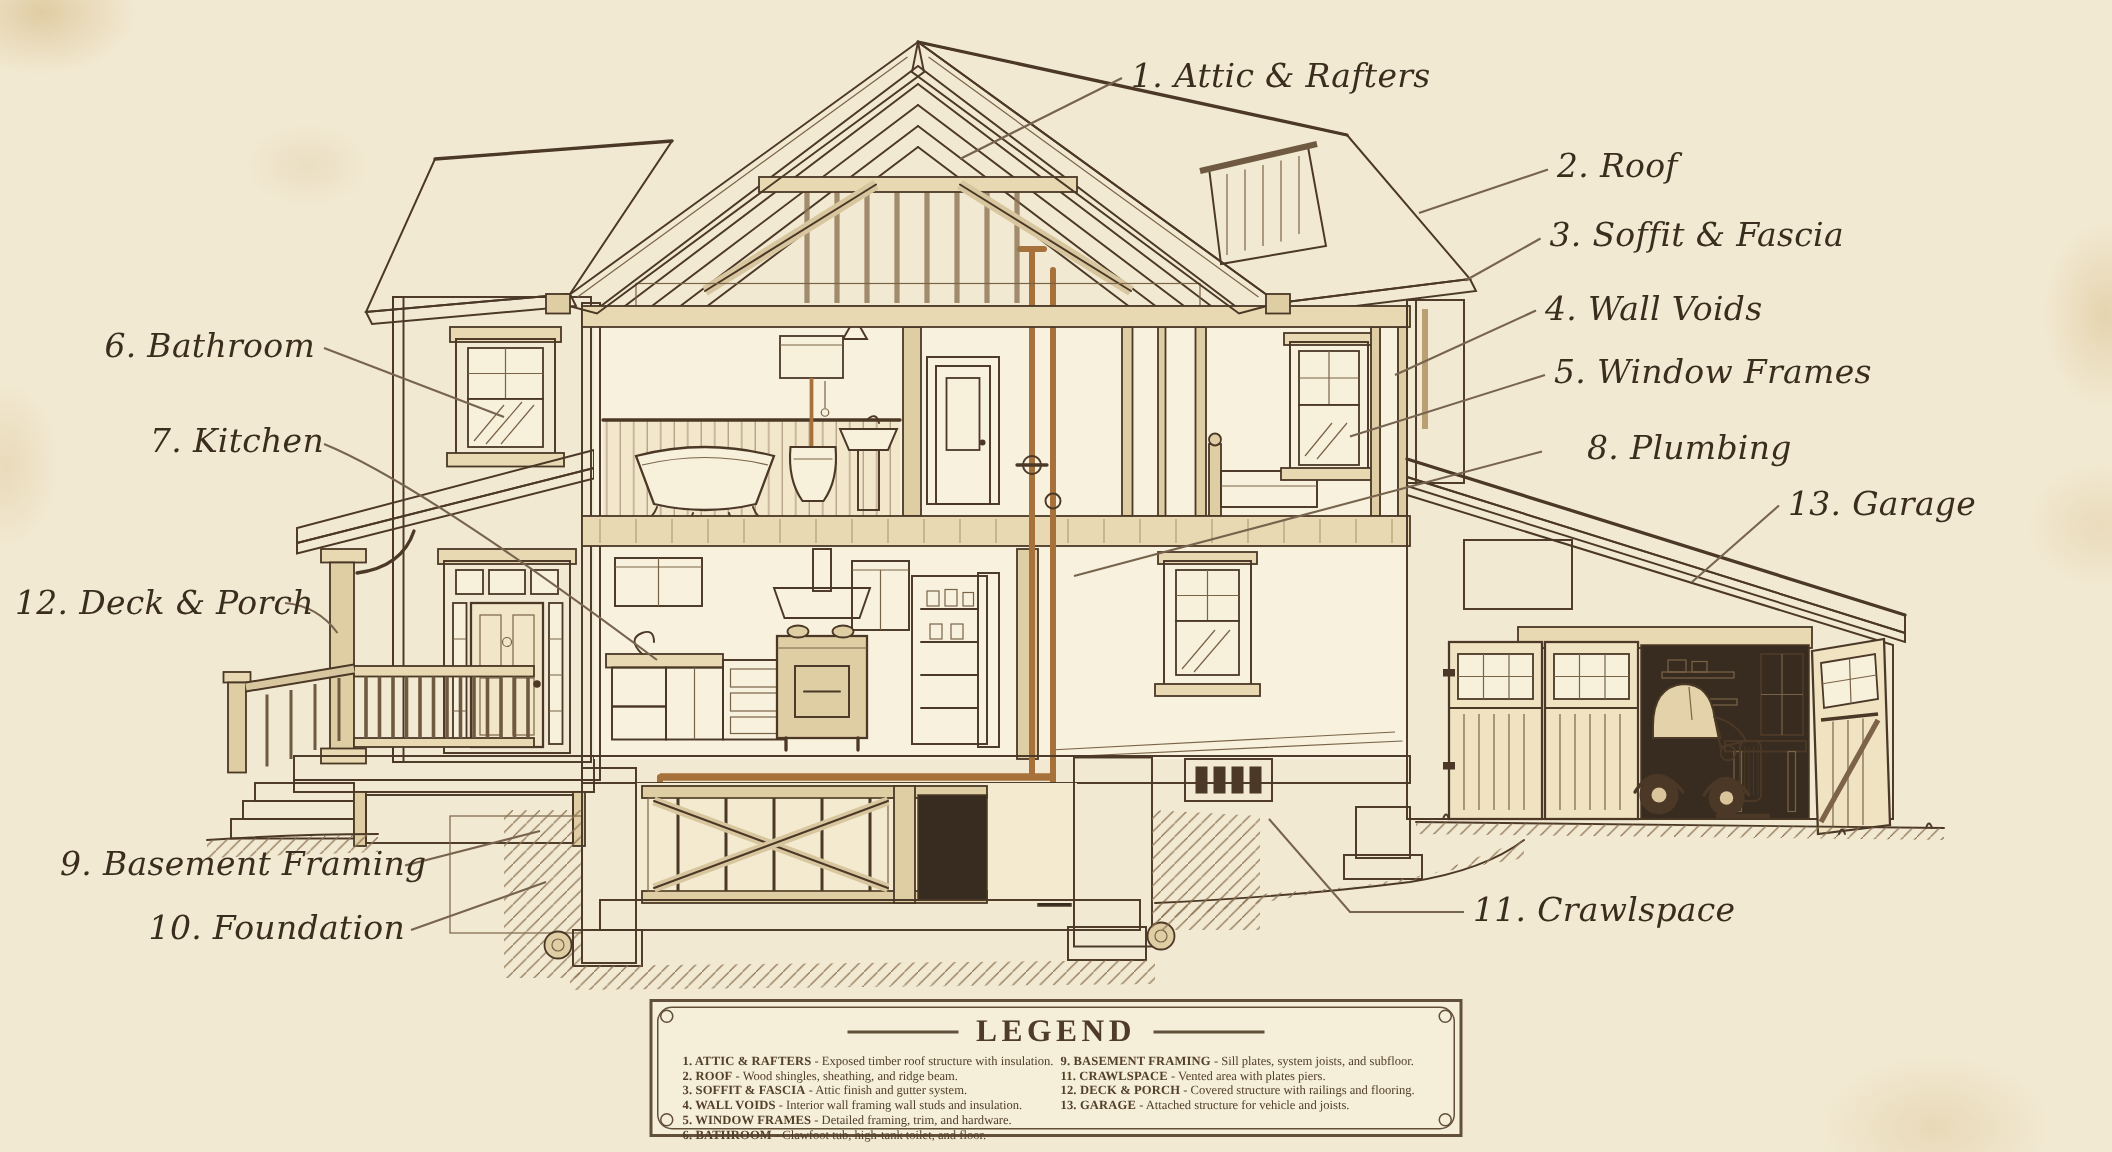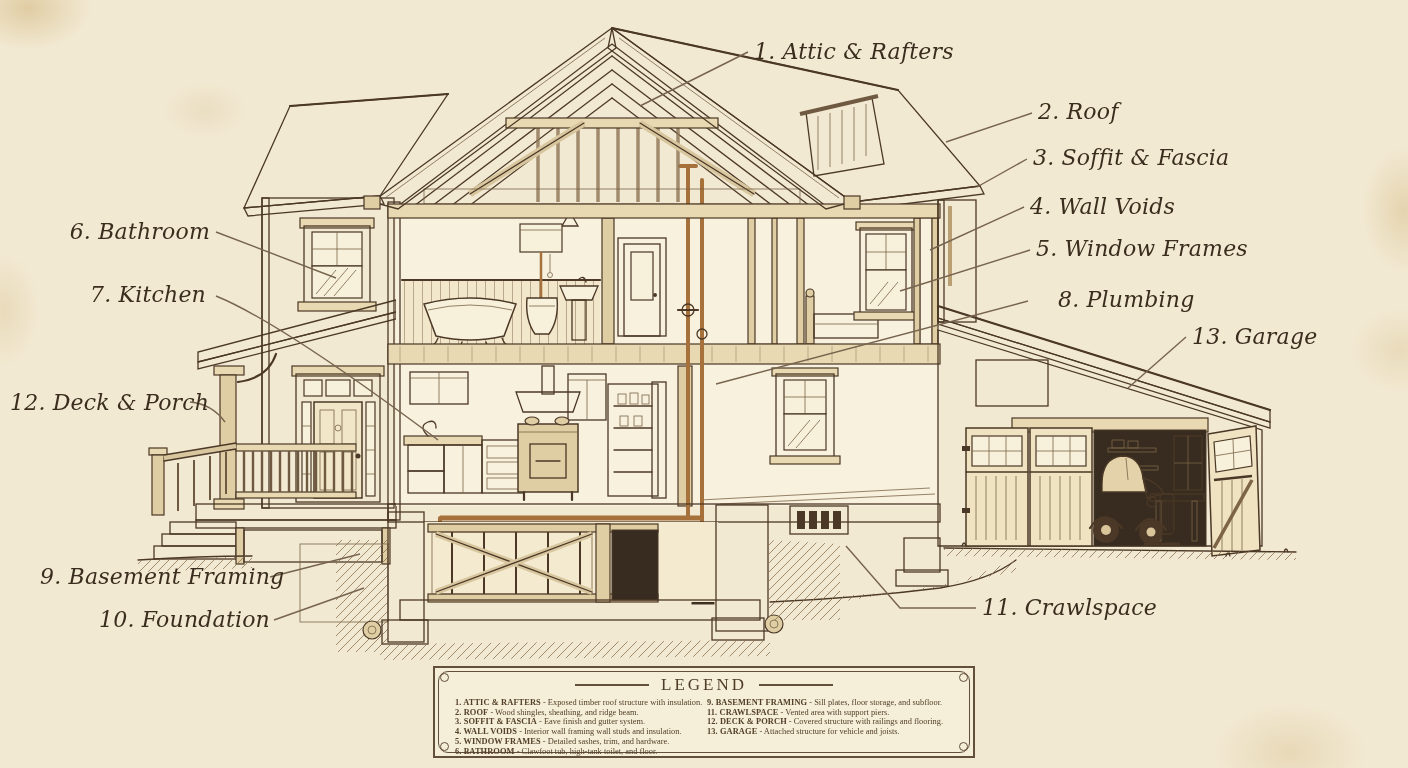--- a/index.html
+++ b/index.html
@@ -32,21 +32,21 @@
   }
   .callout.r{text-align:right;}
   .legend{
     position:absolute;left:433px;top:666px;width:542px;height:92px;
     border:2px solid #63503a;box-sizing:border-box;background:rgba(249,243,224,.45);
   }
   .legend-inner{position:absolute;inset:3px;border:1px solid #63503a;border-radius:10px;}
   .ldot{position:absolute;width:7px;height:7px;border:1px solid #63503a;border-radius:50%;}
   .legend-title-row{position:relative;display:flex;align-items:center;justify-content:center;gap:12px;margin-top:7px;}
   .legend-rule{width:74px;height:2px;background:#63503a;}
-  .legend-title{font-family:"Liberation Serif",serif;font-size:17px;font-weight:400;letter-spacing:3px;color:#4e3c28;}
+  .legend-title{font-family:"Liberation Serif",serif;font-size:21px;font-weight:700;letter-spacing:3px;color:#4e3c28;}
   .legend-cols{position:relative;display:flex;padding:3px 12px 0 20px;}
   .lcol{width:252px;font-family:"Liberation Serif",serif;font-size:8.4px;line-height:9.7px;color:#53402a;}
   .li .nm{font-weight:bold;letter-spacing:.1px;}
 </style>
 </head>
 <body>
 
 <div class="page">
 
 <svg width="1408" height="768" viewBox="0 0 1408 768">
@@ -490,48 +490,48 @@
 </svg>
 
 <div class="callout" style="left:754px;top:39px">1. Attic &amp; Rafters</div>
 <div class="callout" style="left:1038px;top:99px">2. Roof</div>
 <div class="callout" style="left:1033px;top:145px">3. Soffit &amp; Fascia</div>
 <div class="callout" style="left:1030px;top:194px">4. Wall Voids</div>
 <div class="callout" style="left:1036px;top:236px">5. Window Frames</div>
 <div class="callout" style="left:1058px;top:287px">8. Plumbing</div>
 <div class="callout" style="left:1192px;top:324px">13. Garage</div>
 <div class="callout r" style="left:40px;width:170px;top:219px">6. Bathroom</div>
-<div class="callout r" style="left:36px;width:170px;top:282px">7. Kitchen</div>
+<div class="callout r" style="left:46px;width:170px;top:282px">7. Kitchen</div>
 <div class="callout r" style="left:10px;width:175px;top:390px">12. Deck &amp; Porch</div>
 <div class="callout r" style="left:40px;width:226px;top:564px">9. Basement Framing</div>
 <div class="callout r" style="left:60px;width:210px;top:607px">10. Foundation</div>
 <div class="callout" style="left:982px;top:595px">11. Crawlspace</div>
 
 <div class="legend">
   <div class="legend-inner"></div>
   <div class="ldot" style="left:5px;top:5px"></div>
   <div class="ldot" style="right:5px;top:5px"></div>
   <div class="ldot" style="left:5px;bottom:5px"></div>
   <div class="ldot" style="right:5px;bottom:5px"></div>
   <div class="legend-title-row">
     <div class="legend-rule"></div>
     <div class="legend-title">LEGEND</div>
     <div class="legend-rule"></div>
   </div>
   <div class="legend-cols">
     <div class="lcol">
       <div class="li"><span class="nm">1. ATTIC &amp; RAFTERS</span><span> - Exposed timber roof structure with insulation.</span></div>
       <div class="li"><span class="nm">2. ROOF</span><span> - Wood shingles, sheathing, and ridge beam.</span></div>
-      <div class="li"><span class="nm">3. SOFFIT &amp; FASCIA</span><span> - Eave finish and gutter system.</span></div>
+      <div class="li"><span class="nm">3. SOFFIT &amp; FASCIA</span><span> - Attic finish and gutter system.</span></div>
       <div class="li"><span class="nm">4. WALL VOIDS</span><span> - Interior wall framing wall studs and insulation.</span></div>
-      <div class="li"><span class="nm">5. WINDOW FRAMES</span><span> - Detailed sashes, trim, and hardware.</span></div>
+      <div class="li"><span class="nm">5. WINDOW FRAMES</span><span> - Detailed framing, trim, and hardware.</span></div>
       <div class="li"><span class="nm">6. BATHROOM</span><span> - Clawfoot tub, high-tank toilet, and floor.</span></div>
     </div>
     <div class="lcol">
-      <div class="li"><span class="nm">9. BASEMENT FRAMING</span><span> - Sill plates, floor storage, and subfloor.</span></div>
-      <div class="li"><span class="nm">11. CRAWLSPACE</span><span> - Vented area with support piers.</span></div>
+      <div class="li"><span class="nm">9. BASEMENT FRAMING</span><span> - Sill plates, system joists, and subfloor.</span></div>
+      <div class="li"><span class="nm">11. CRAWLSPACE</span><span> - Vented area with plates piers.</span></div>
       <div class="li"><span class="nm">12. DECK &amp; PORCH</span><span> - Covered structure with railings and flooring.</span></div>
       <div class="li"><span class="nm">13. GARAGE</span><span> - Attached structure for vehicle and joists.</span></div>
     </div>
   </div>
 </div>
 
 </div>
 
 </body></html>

